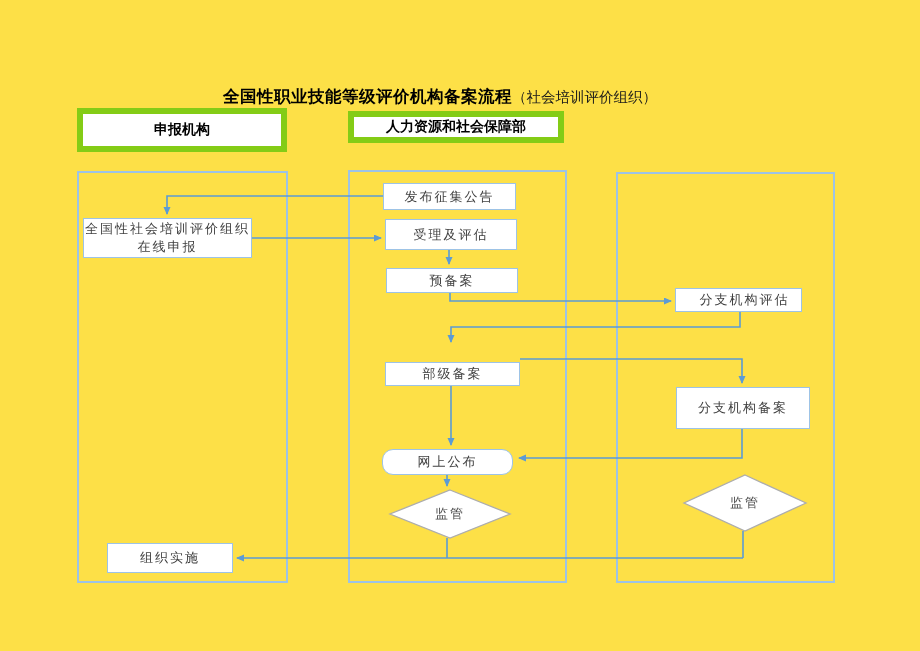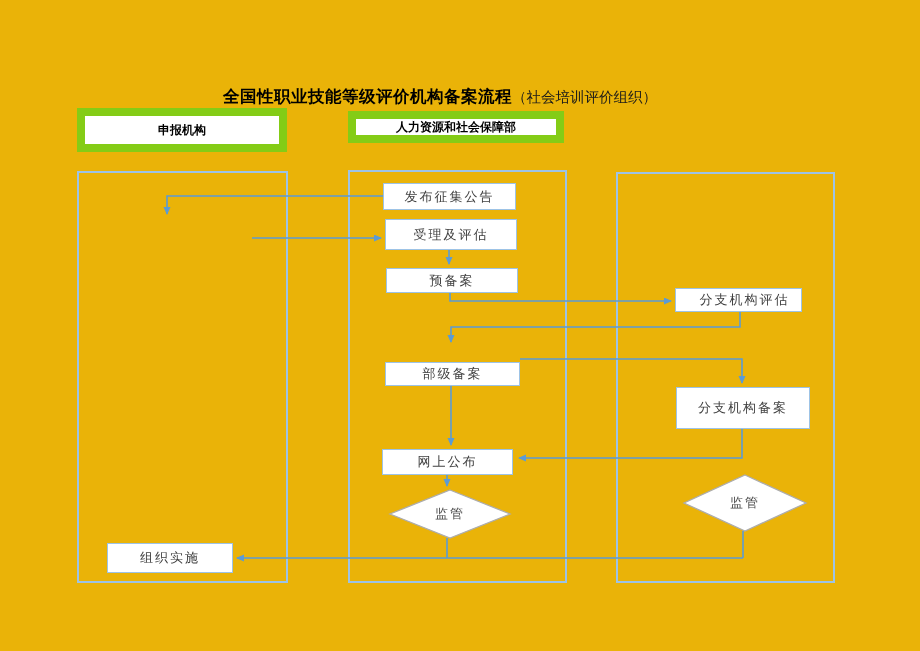--- a/index.html
+++ b/index.html
@@ -1,39 +1,39 @@
 <!DOCTYPE html>
 <html><head>
 <meta charset="utf-8">
 <style>
   html, body { margin: 0; padding: 0; background: #ffffff; }
   #canvas {
     position: relative;
     width: 920px;
     height: 651px;
-    background: #eab308;
+    background: #fde047;
     font-family: "Liberation Sans", sans-serif;
     overflow: hidden;
   }
   .abs { position: absolute; }
   #title {
     left: 0; top: 86px; width: 880px;
     text-align: center;
     color: #000000;
     font-size: 16px;
     white-space: nowrap;
   }
   #title .main { font-weight: bold; font-size: 16.5px; letter-spacing: 0.5px; }
   #title .sub  { font-weight: normal; font-size: 14.5px; color: #1a1a1a; }
   .lane-header {
-    border: 8px solid #84cc16;
+    border: 6px solid #84cc16;
     background: #ffffff;
     display: flex; align-items: center; justify-content: center;
     font-weight: bold;
-    font-size: 12px;
+    font-size: 14px;
     color: #000000;
     box-sizing: border-box;
   }
   .lane-body {
     border: 2px solid #9dc3e6;
     background: transparent;
     box-sizing: border-box;
   }
   .flow-box {
     border: 1.5px solid #9dc3e6;
@@ -98,37 +98,41 @@
       <polyline points="447,538 447,558"></polyline>
       <polyline points="743,531 743,558"></polyline>
       <polyline points="743,558 237,558" marker-end="url(#arr)"></polyline>
     </g>
     <g stroke="#adadad" stroke-width="1.3" fill="#ffffff">
       <polygon points="450,490 510,514 450,538 390,514"></polygon>
       <polygon points="745,475 806,503 745,531 684,503"></polygon>
     </g>
   </svg>
 
+  <div class="abs flow-box" style="left:83px; top:218px; width:169px; height:40px; line-height:1.4;">
+    <span>全国性社会培训评价组织</span>
+    <span>在线申报</span>
+  </div>
   <div class="abs flow-box" style="left:107px; top:543px; width:126px; height:30px;">
     <span>组织实施</span>
   </div>
 
   <div class="abs flow-box" style="left:383px; top:183px; width:133px; height:27px;">
     <span>发布征集公告</span>
   </div>
   <div class="abs flow-box" style="left:385px; top:219px; width:132px; height:31px;">
     <span>受理及评估</span>
   </div>
   <div class="abs flow-box" style="left:386px; top:268px; width:132px; height:25px;">
     <span>预备案</span>
   </div>
   <div class="abs flow-box" style="left:385px; top:346px; width:135px; height:24px;margin-top:16px;">
     <span>部级备案</span>
   </div>
-  <div class="abs flow-box" style="left:382px; top:449px; width:131px; height:26px;">
+  <div class="abs flow-box" style="left:382px; top:449px; width:131px; height:26px;border-radius:11px;">
     <span>网上公布</span>
   </div>
   <div class="abs diamond-label" style="left:390px; top:490px; width:120px; height:48px;">
     <span>监管</span>
   </div>
 
   <div class="abs flow-box" style="left:675px; top:288px; width:127px; height:24px;padding-left:12px;">
     <span>分支机构评估</span>
   </div>
   <div class="abs flow-box" style="left:676px; top:387px; width:134px; height:42px;">

